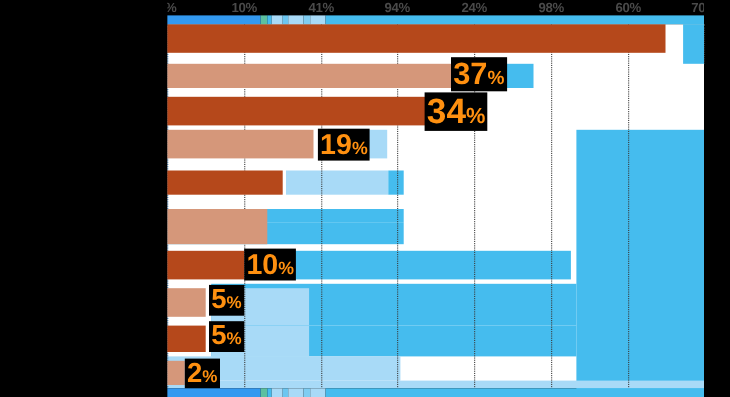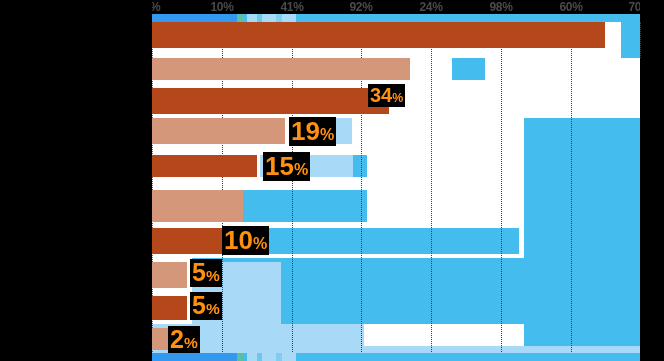--- a/index.html
+++ b/index.html
@@ -106,47 +106,47 @@
     <div class="row" style="top:262px;width:35px;height:26px;">
       <div class="bar light" style="width:35px;"></div>
     </div>
     <div class="row" style="top:296px;width:35px;height:24px;">
       <div class="bar dark" style="width:35px;"></div>
     </div>
     <div class="row" style="top:328px;width:16px;height:22px;">
       <div class="bar light" style="width:16px;"></div>
     </div>
 
-    <div class="vlabel" style="left:368px;top:84px;font-size:20px;">
+    <div class="vlabel" style="left:410px;top:52px;font-size:28px;">
+      <span>37<span class="pct">%</span></span>
+    </div>
+    <div class="vlabel" style="left:386px;top:84px;font-size:32px;">
       <span>34<span class="pct">%</span></span>
     </div>
     <div class="vlabel" style="left:289px;top:117px;font-size:26px;">
       <span>19<span class="pct">%</span></span>
-    </div>
-    <div class="vlabel" style="left:263px;top:152px;font-size:26px;">
-      <span>15<span class="pct">%</span></span>
     </div>
     <div class="vlabel" style="left:222px;top:226px;font-size:26px;">
       <span>10<span class="pct">%</span></span>
     </div>
     <div class="vlabel" style="left:190px;top:259px;font-size:25px;">
       <span>5<span class="pct">%</span></span>
     </div>
     <div class="vlabel" style="left:190px;top:292px;font-size:25px;">
       <span>5<span class="pct">%</span></span>
     </div>
     <div class="vlabel" style="left:168px;top:326px;font-size:25px;">
       <span>2<span class="pct">%</span></span>
     </div>
 
     <div class="axis">
       <div class="tick" style="left:152px;">0%</div>
       <div class="tick" style="left:222px;">10%</div>
       <div class="tick" style="left:292px;">41%</div>
-      <div class="tick" style="left:361px;">92%</div>
+      <div class="tick" style="left:361px;">94%</div>
       <div class="tick" style="left:431px;">24%</div>
       <div class="tick" style="left:501px;">98%</div>
       <div class="tick" style="left:571px;">60%</div>
       <div class="tick" style="left:640px;">70%</div>
     </div>
 
     <div class="strip" id="strip-top" style="top:14px;width:488px;">
         <div class="seg" style="left: 0px; width: 85px; background: rgb(51, 153, 240);"></div>
         <div class="seg" style="left: 85px; width: 6px; background: rgb(92, 192, 160);"></div>
         <div class="seg" style="left: 91px; width: 4px; background: rgb(69, 188, 238);"></div>

